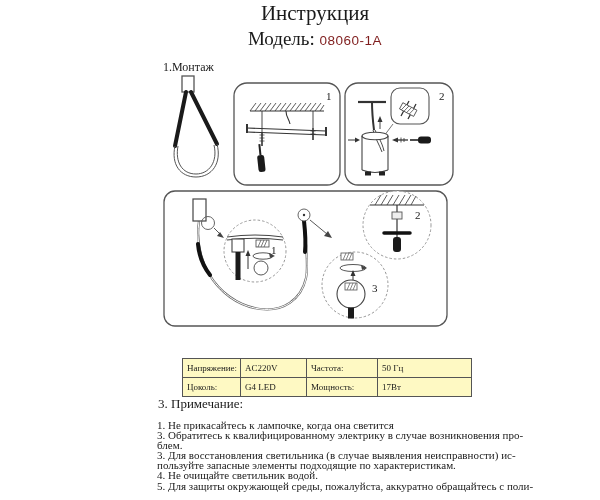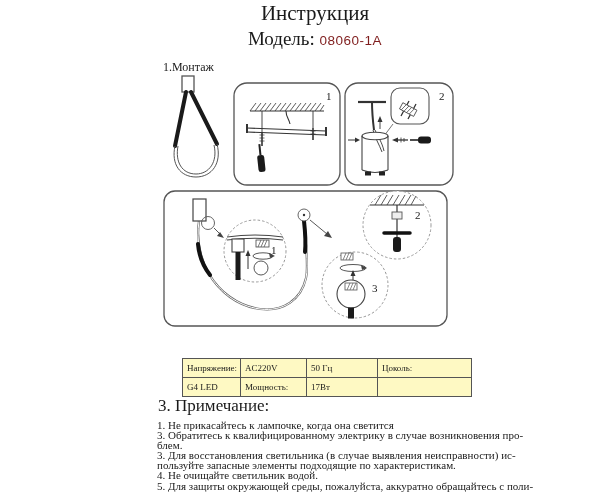--- a/index.html
+++ b/index.html
@@ -4,21 +4,21 @@
 <style>
   html,body{margin:0;padding:0;background:#fff;}
   .page{position:relative;width:600px;height:500px;background:#ffffff;overflow:hidden;
         font-family:"Liberation Serif",serif;color:#1a1a1a;}
   .abs{position:absolute;}
   .title{left:150px;top:1px;width:330px;text-align:center;font-size:21px;}
   .model-line{left:150px;top:28px;width:330px;text-align:center;font-size:19px;}
   .model-value{font-family:"Liberation Sans",sans-serif;font-size:13.5px;letter-spacing:.5px;color:#7f1d1d;}
   .h-montage{left:163px;top:60px;font-size:12px;}
   .h-params{left:158px;top:334px;font-size:13px;}
-  .h-notes{left:158px;top:396px;font-size:17px;}
+  .h-notes{left:158px;top:396px;font-size:13px;}
   .params-table{left:150px;top:358px;width:288px;border:1px solid #555;display:grid;
                 grid-template-columns:58px 66px 71px 1fr;background:#fef9c3;margin-left:32px;}
   .cell{height:18px;line-height:18px;font-size:9px;padding-left:4px;
         border-right:1px solid #555;border-bottom:1px solid #555;white-space:nowrap;overflow:hidden;}
   .cell:nth-child(4n){border-right:none;}
   .cell:nth-child(n+5){border-bottom:none;}
   .notes{left:157px;top:420px;font-size:11px;line-height:10.1px;white-space:nowrap;}
   svg{display:block;}
   svg text{font-family:"Liberation Serif",serif;font-size:11px;fill:#1a1a1a;}
 </style>
@@ -170,20 +170,21 @@
       <path d="M184 100 L187 93 M187 100 L190 93 M190 100 L193 93" stroke="#555" stroke-width="0.7" fill="none"></path>
       <rect x="185" y="117.5" width="6" height="11" fill="#1a1a1a"></rect>
       <text x="209" y="102">3</text>
     </g>
   </svg>
 
 
   <div class="abs params-table">
     <div class="cell">Напряжение:</div>
     <div class="cell">AC220V</div>
+    <div class="cell">Частота:</div>
     <div class="cell">50 Гц</div>
     <div class="cell">Цоколь:</div>
     <div class="cell">G4 LED</div>
     <div class="cell">Мощность:</div>
     <div class="cell">17Вт</div>
   </div>
 
   <div class="abs h-notes">3. Примечание:</div>
 
   <div class="abs notes">

